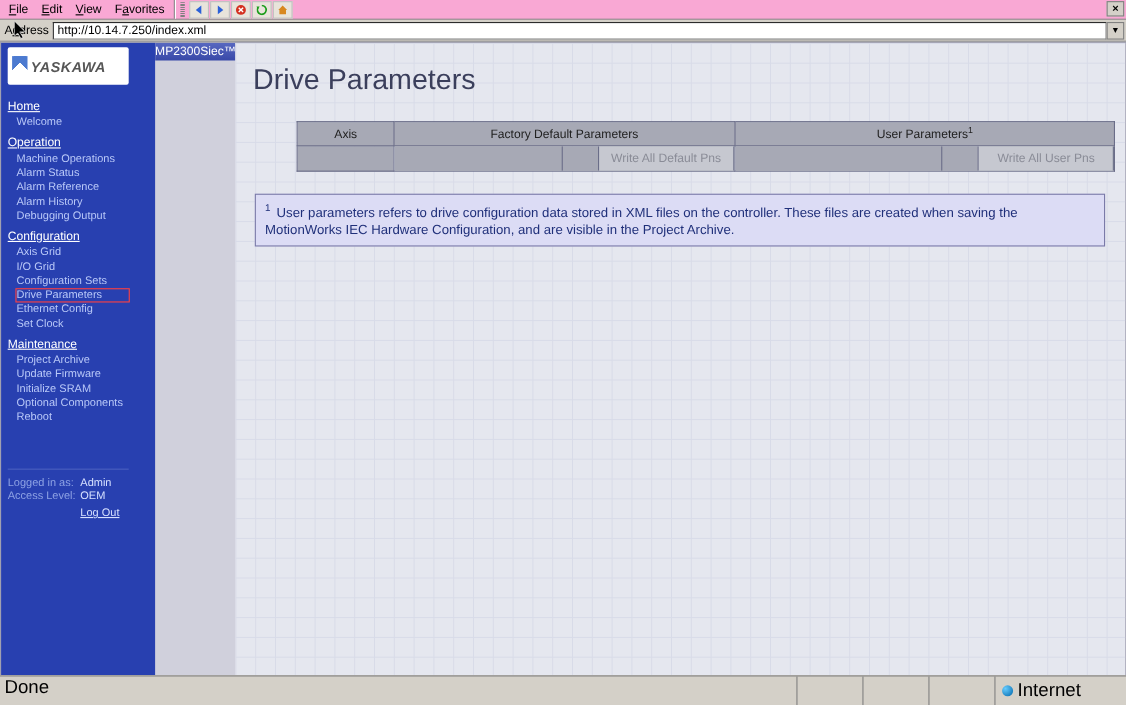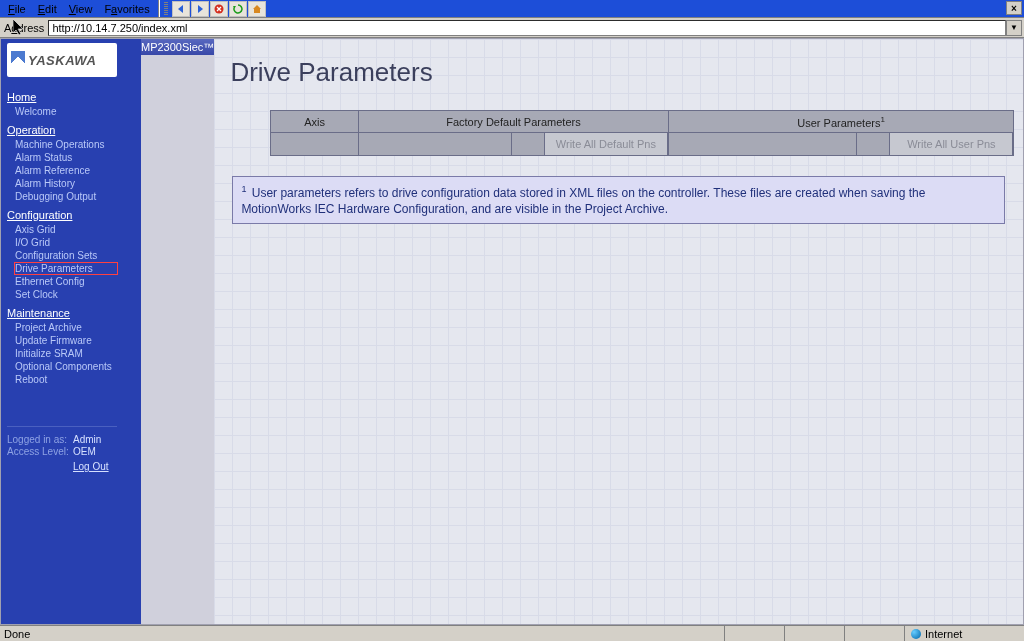--- a/index.html
+++ b/index.html
@@ -9,21 +9,21 @@
     background: #d4d0c8;
     width: 1024px;
     height: 641px;
     overflow: hidden;
     position: relative;
   }
 
   
   .menubar {
     height: 18px;
-    background: #1d4ed8;
+    background: #f9a8d4;
     border-bottom: 1px solid #808080;
     display: flex;
     align-items: stretch;
   }
   .menubar-left {
     display: flex;
     align-items: center;
     padding: 0 2px;
     border-right: 1px solid #808080;
   }
@@ -246,26 +246,26 @@
     font-size: 12px;
     color: #20307a;
     line-height: 1.35;
   }
   .footnote-box sup { font-size: 9px; vertical-align: super; margin-right: 2px; }
 
   
   .statusbar {
     position: absolute;
     left: 0; right: 0; bottom: 0;
-    height: 16px;
+    height: 27px;
     background: #d4d0c8;
     border-top: 1px solid #808080;
     display: flex;
-    align-items: center;
-    font-size: 11px;
+    align-items: flex-start;
+    font-size: 17px;
   }
   .status-left { flex: 1; padding-left: 4px; }
   .status-cell {
     border-left: 1px solid #808080;
     height: 100%;
     display:flex;align-items:center;
     padding: 0 6px;
     min-width: 60px;
   }
   .status-cell.wide { min-width: 120px; }

